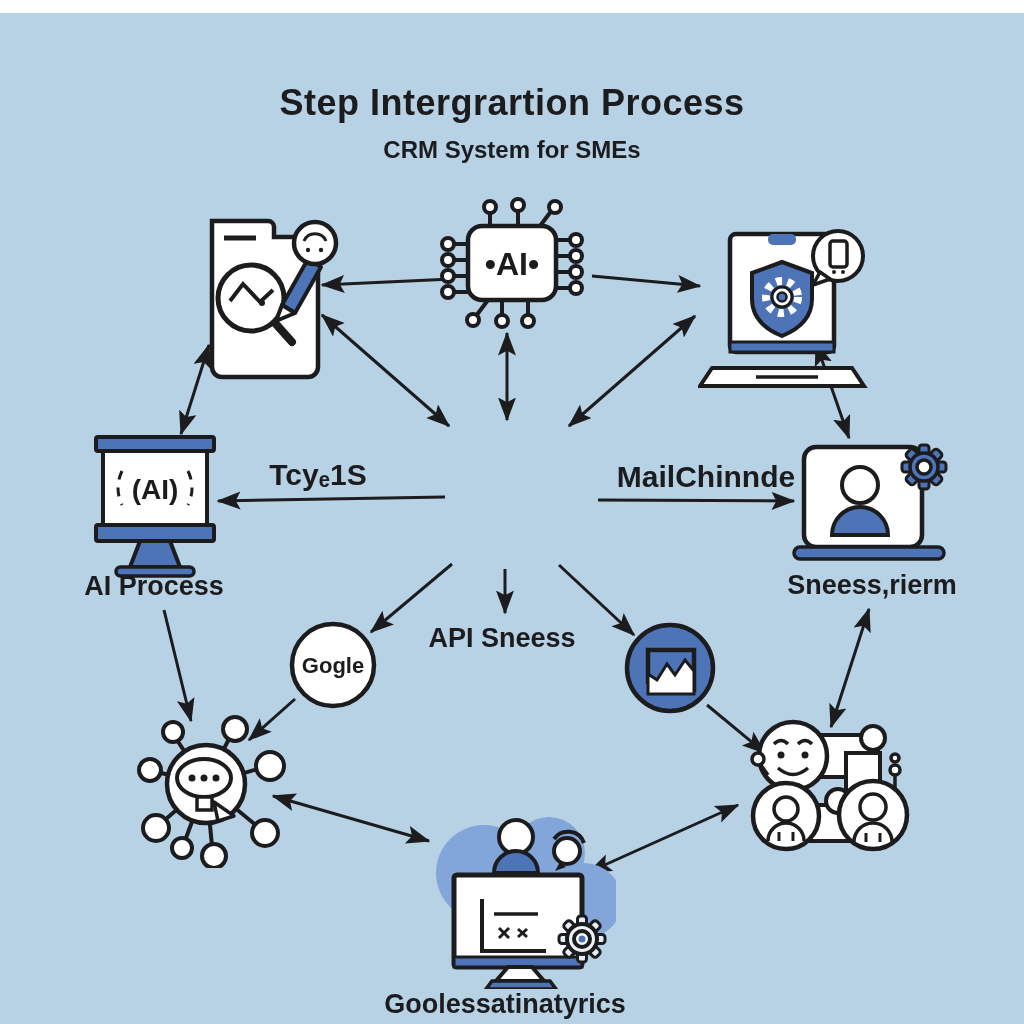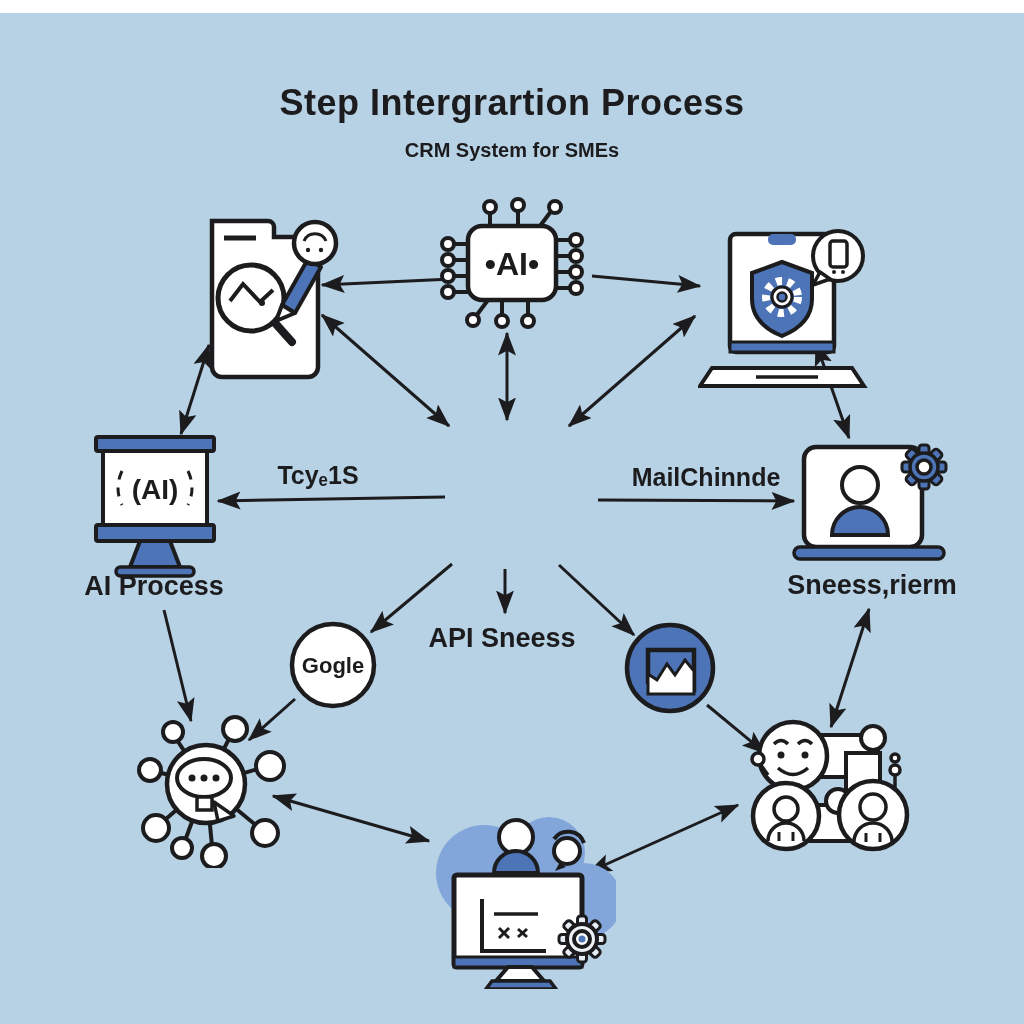--- a/index.html
+++ b/index.html
@@ -13,23 +13,23 @@
   }
   #edges-layer{position:absolute;left:0;top:0;width:1024px;height:1024px;z-index:1}
   .edge{stroke:var(--ink,#1c1c1e);stroke-width:3;fill:none}
   .node{position:absolute;z-index:2}
   .node svg{display:block;width:100%;height:100%}
   .lbl{
     position:absolute;z-index:3;transform:translate(-50%,-50%);
     font-weight:700;white-space:nowrap;color:var(--ink,#1c1c1e);
   }
   .title{font-size:36px;letter-spacing:.5px}
-  .subtitle{font-size:20px}
+  .subtitle{font-size:24px}
   .caption{font-size:27px}
-  .edge-lbl{font-size:25px}
+  .edge-lbl{font-size:30px}
   svg text{font-family:"Liberation Sans","DejaVu Sans",sans-serif;font-weight:700;fill:var(--ink,#1c1c1e)}
 </style>
 </head>
 <body>
 
 <div class="canvas">
 
   <svg id="edges-layer" viewBox="0 0 1024 1024">
     <defs>
       <marker id="ah" markerWidth="8" markerHeight="7" refX="7.5" refY="3" orient="auto-start-reverse" markerUnits="strokeWidth">
@@ -58,20 +58,21 @@
 
   <div class="lbl title" style="left:512px;top:90px">Step Intergrartion Process</div>
   <div class="lbl subtitle" style="left:512px;top:137px">CRM System for SMEs</div>
 
   <div class="lbl edge-lbl" style="left:318px;top:462px">Tcyₑ1S</div>
   <div class="lbl edge-lbl" style="left:706px;top:464px">MailChinnde</div>
 
   <div class="lbl caption" style="left:154px;top:573px">AI Process</div>
   <div class="lbl caption" style="left:502px;top:625px">API Sneess</div>
   <div class="lbl caption" style="left:872px;top:572px">Sneess,rierm</div>
+  <div class="lbl caption" style="left:505px;top:991px">Goolessatinatyrics</div>
 
   <div class="node" style="left:188px;top:192px;width:152px;height:186px">
     <svg viewBox="0 0 152 186">
       <path d="M24 16 h56 a6 6 0 0 1 6 6 v10 h36 a8 8 0 0 1 8 8 v122 a10 10 0 0 1 -10 10 H34 a10 10 0 0 1 -10 -10 z" fill="#fff" stroke="var(--ink)" stroke-width="4.5"></path>
       <line x1="36" y1="33" x2="68" y2="33" stroke="var(--ink)" stroke-width="5"></line>
       <g>
         <circle cx="63" cy="93" r="33" fill="#fff" stroke="var(--ink)" stroke-width="5"></circle>
         <polyline points="42,96 55,79 72,97 85,85" fill="none" stroke="var(--ink)" stroke-width="4"></polyline>
         <circle cx="74" cy="98" r="3" fill="var(--ink)"></circle>
         <line x1="87" y1="118" x2="104" y2="137" stroke="var(--ink)" stroke-width="8" stroke-linecap="round"></line>

